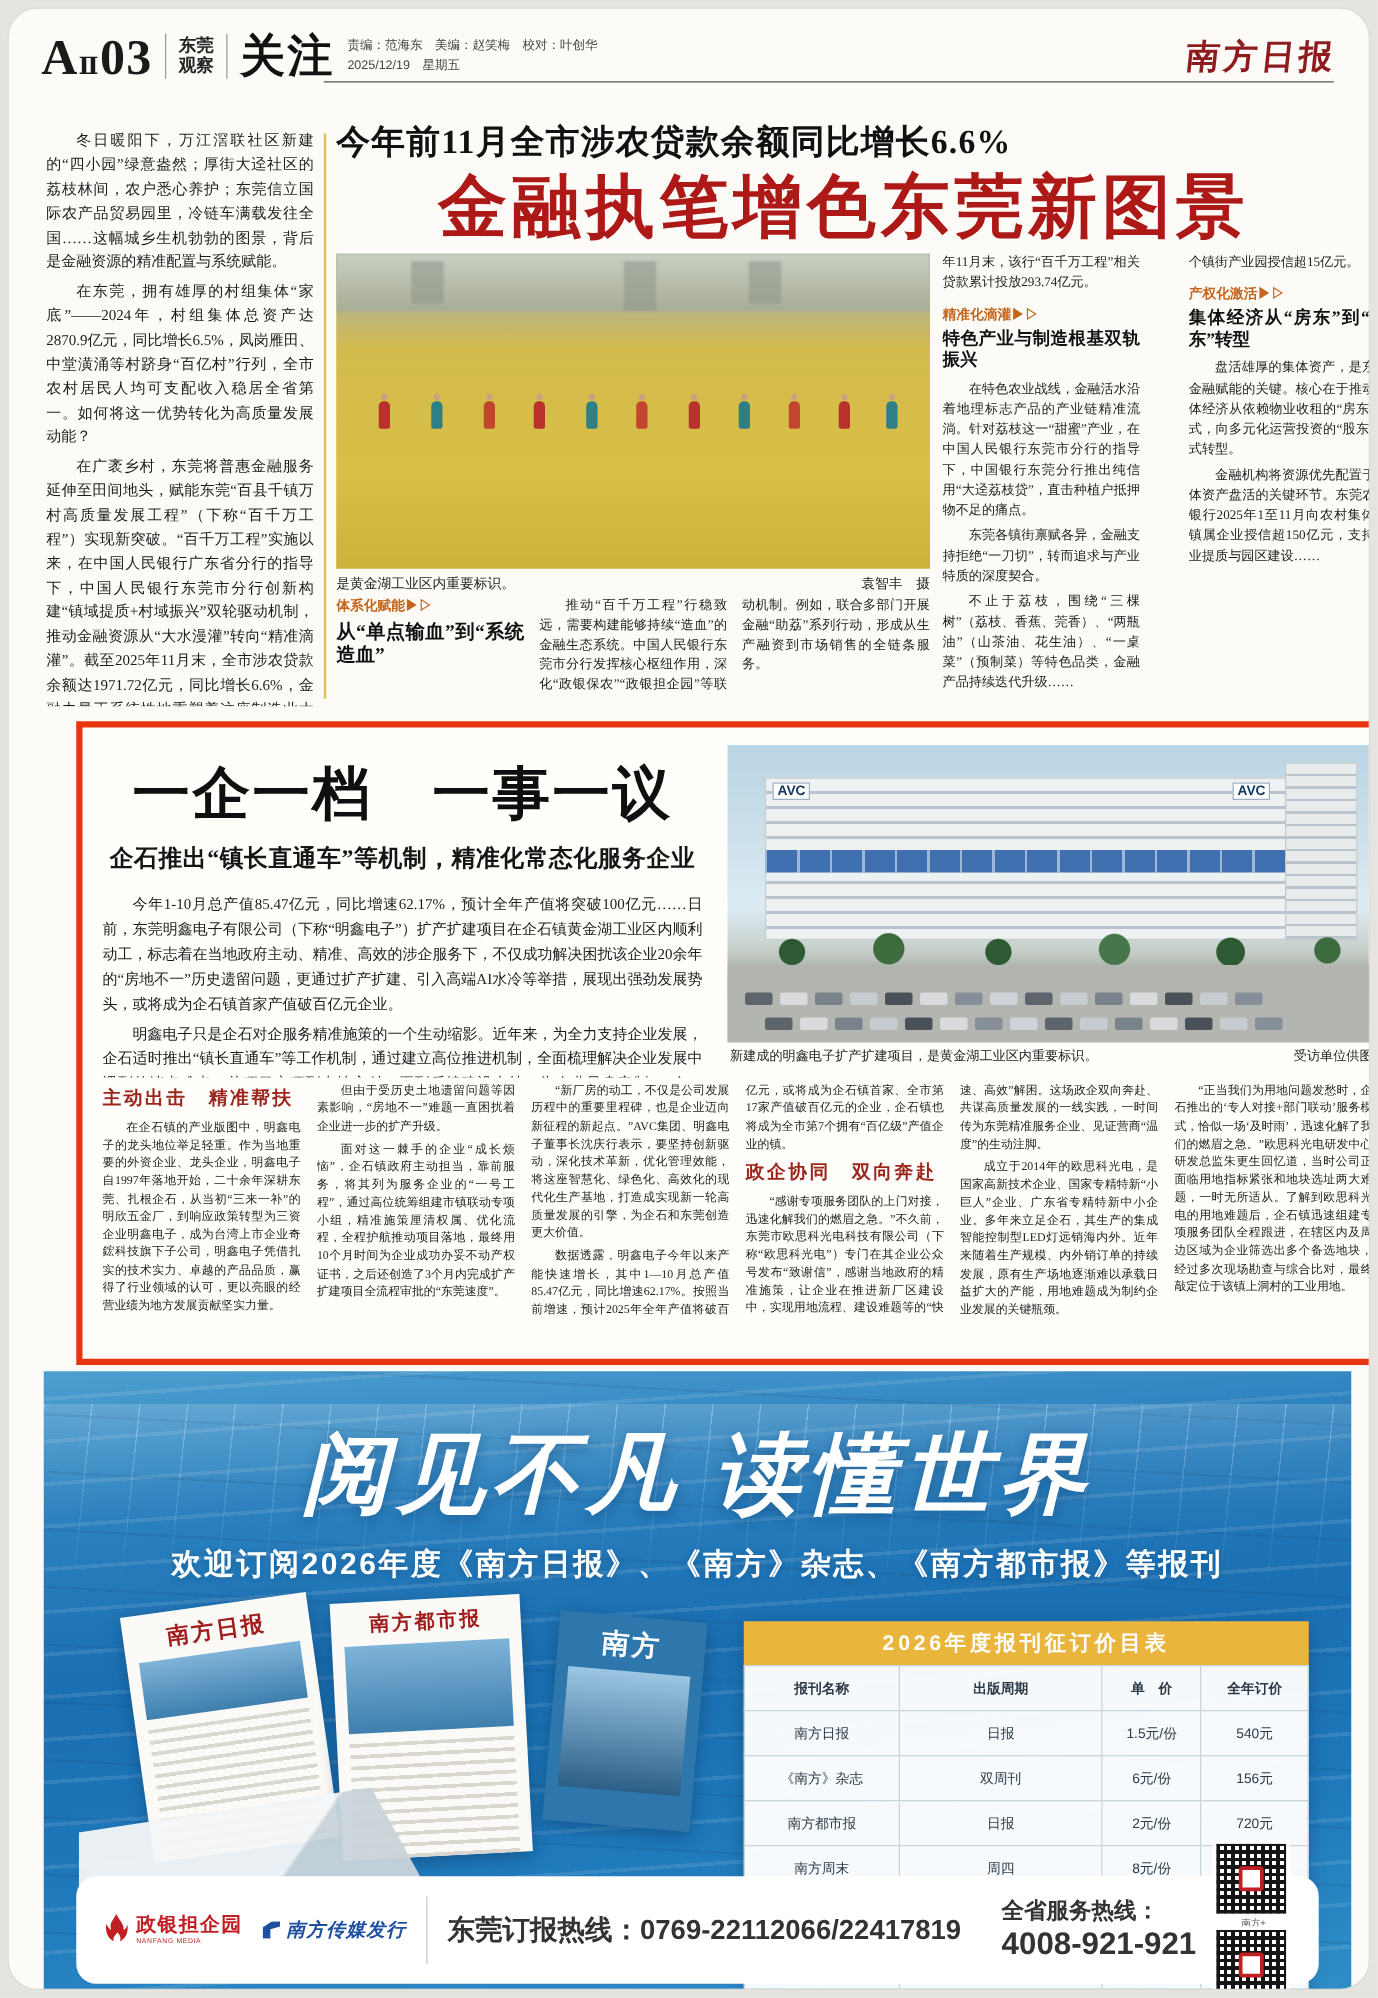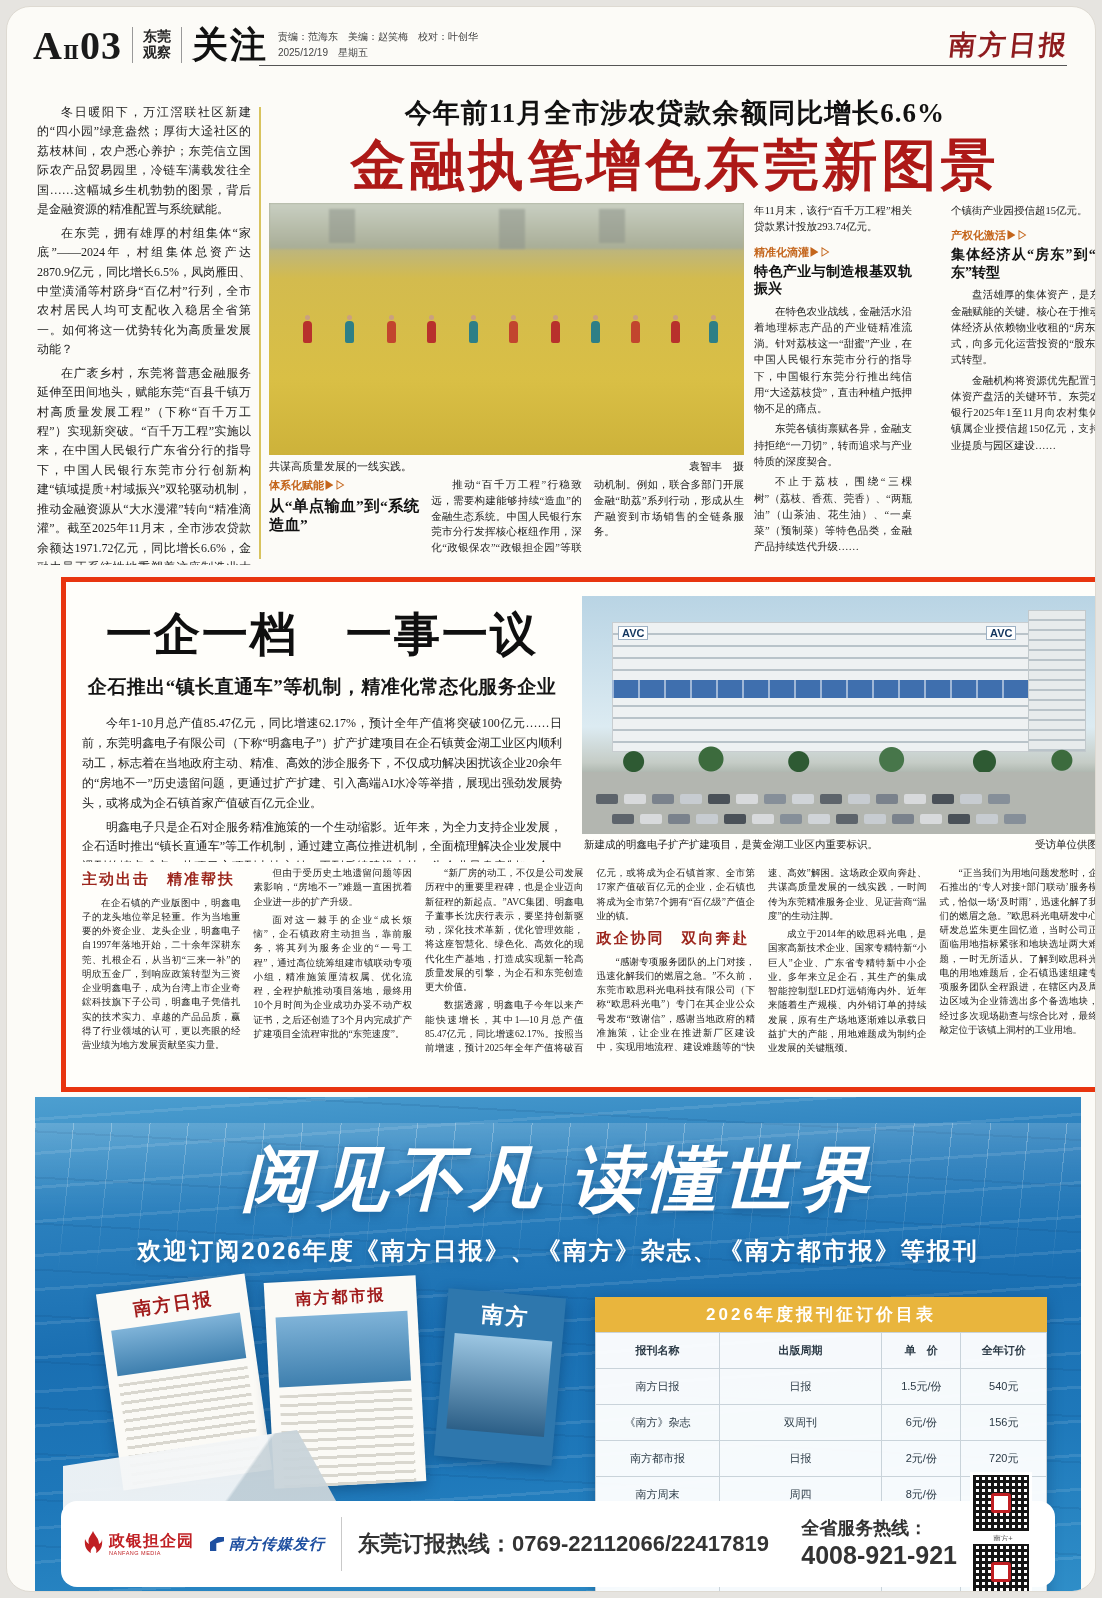--- a/index.html
+++ b/index.html
@@ -12,21 +12,21 @@
   .pageno .rom{font-size:19px;}
   .vdiv{width:1px;height:36px;background:#999;}
   .colname{font-weight:bold;font-size:14px;line-height:1.12;color:#222;font-family:"Liberation Sans",sans-serif;}
   .secname{font-weight:bold;font-size:36px;color:#111;font-family:"Liberation Sans",sans-serif;letter-spacing:2px;}
   .hmeta{font-size:10px;color:#444;line-height:1.6;font-family:"Liberation Sans",sans-serif;}
   .brand{margin-left:auto;font-size:27px;font-weight:bold;color:#8e1b1e;transform:skewX(-6deg);letter-spacing:3px;}
   .hrule{position:absolute;left:252px;top:58px;right:28px;height:1px;background:#555;}
   
   .leftcol{position:absolute;left:30px;top:96px;width:214px;height:462px;overflow:hidden;font-size:12px;line-height:1.62;text-align:justify;color:#1c1c1c;}
   .goldrule{position:absolute;left:252px;top:100px;width:2px;height:452px;background:#d8c35e;}
-  .kicker{position:absolute;left:262px;top:88px;width:812px;text-align:center;font-size:27px;font-weight:bold;color:#111;letter-spacing:1px;}
+  .kicker{position:absolute;left:262px;top:88px;width:812px;text-align:left;font-size:27px;font-weight:bold;color:#111;letter-spacing:1px;}
   .headline1{position:absolute;left:262px;top:122px;width:812px;text-align:center;font-size:55px;font-weight:bold;color:#ad1917;letter-spacing:4px;}
   .photo1{position:absolute;left:262px;top:196px;width:475px;height:252px;overflow:hidden;background:linear-gradient(#9aa08a 0%,#b0b298 12%,#d3bb4e 30%,#d9bf45 70%,#cdb23a 100%);}
   .photo1 .sky{position:absolute;left:0;top:0;right:0;height:46px;background:linear-gradient(#c9cfc2,#a8ad96);filter:blur(1px);}
   .photo1 .bldg{position:absolute;top:6px;width:26px;height:34px;background:#8f958b;opacity:.55;filter:blur(1px);}
   .dancer{position:absolute;top:118px;width:9px;height:22px;border-radius:4px 4px 2px 2px;}
   .dancer::before{content:"";position:absolute;left:2px;top:-6px;width:5px;height:5px;border-radius:50%;background:#caa080;}
   .cap1{position:absolute;left:262px;top:452px;width:475px;display:flex;justify-content:space-between;font-size:11px;color:#222;font-family:"Liberation Sans",sans-serif;}
   .sec1wrap{position:absolute;left:262px;top:470px;width:475px;height:90px;overflow:hidden;column-count:3;column-gap:12px;font-size:10.5px;line-height:1.5;text-align:justify;color:#1c1c1c;}
   .seclabel{font-family:Liberation Sans, sans-serif;font-weight:bold;font-size:11px;color:#c4651b;text-indent:0;margin:0 0 2px;}
   .sectitle{font-weight:bold;font-size:15.5px;color:#111;text-indent:0;line-height:1.25;margin:0 0 6px;}
@@ -136,21 +136,21 @@
     <span class="dancer" style="left:158px;background:#b8312c"></span>
     <span class="dancer" style="left:200px;background:#2e7f86"></span>
     <span class="dancer" style="left:240px;background:#c2452e"></span>
     <span class="dancer" style="left:282px;background:#b8312c"></span>
     <span class="dancer" style="left:322px;background:#2e7f86"></span>
     <span class="dancer" style="left:362px;background:#c2452e"></span>
     <span class="dancer" style="left:402px;background:#b8312c"></span>
     <span class="dancer" style="left:440px;background:#2e7f86"></span>
   </div>
   <div class="cap1">
-    <span>共谋高质量发展的一线实践。</span>
+    <span>是黄金湖工业区内重要标识。</span>
     <span>袁智丰　摄</span>
   </div>
 
   <div class="sec1wrap">
     <p class="seclabel"><span>体系化赋能</span><span>▶▷</span></p>
     <p class="sectitle">从“单点输血”到“系统造血”</p>
     <p>推动“百千万工程”行稳致远，需要构建能够持续“造血”的金融生态系统。中国人民银行东莞市分行发挥核心枢纽作用，深化“政银保农”“政银担企园”等联动机制。例如，联合多部门开展金融“助荔”系列行动，形成从生产融资到市场销售的全链条服务。</p>
 
   </div>
 

